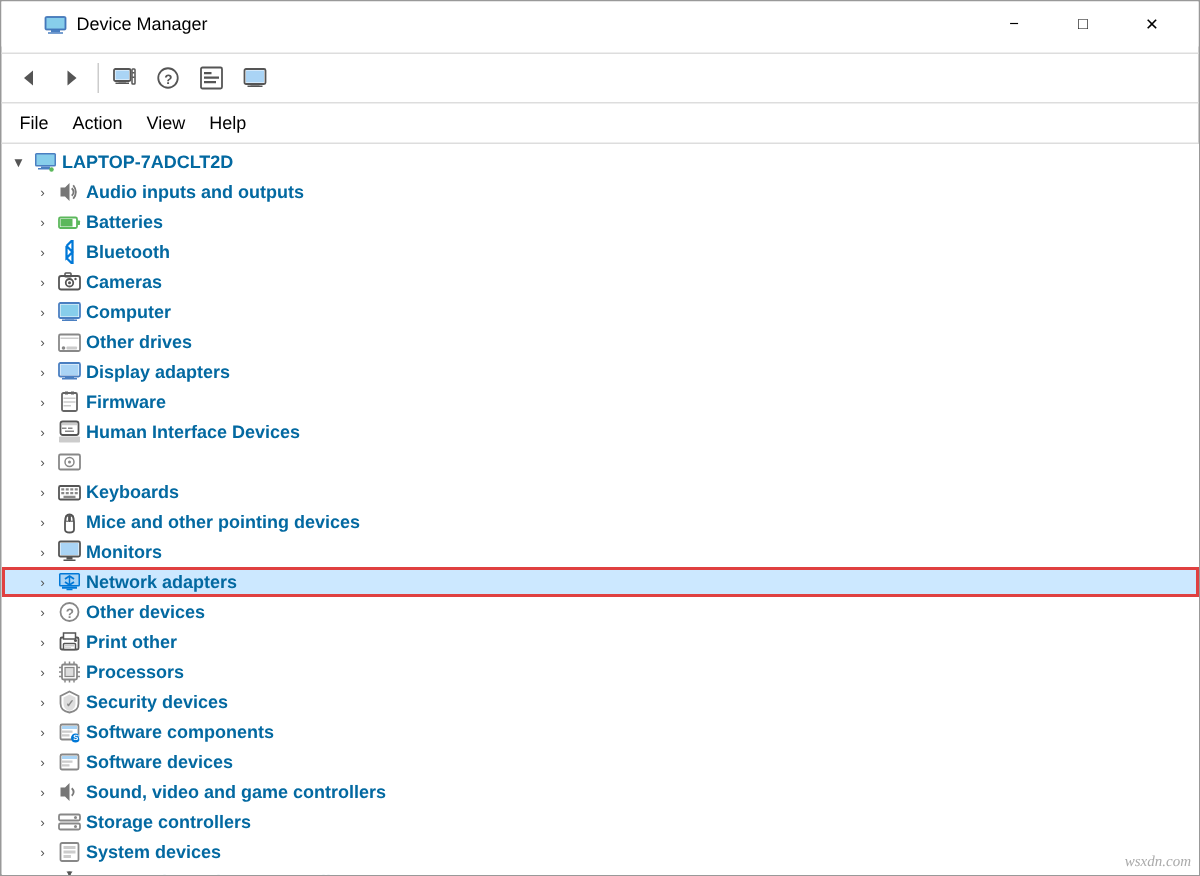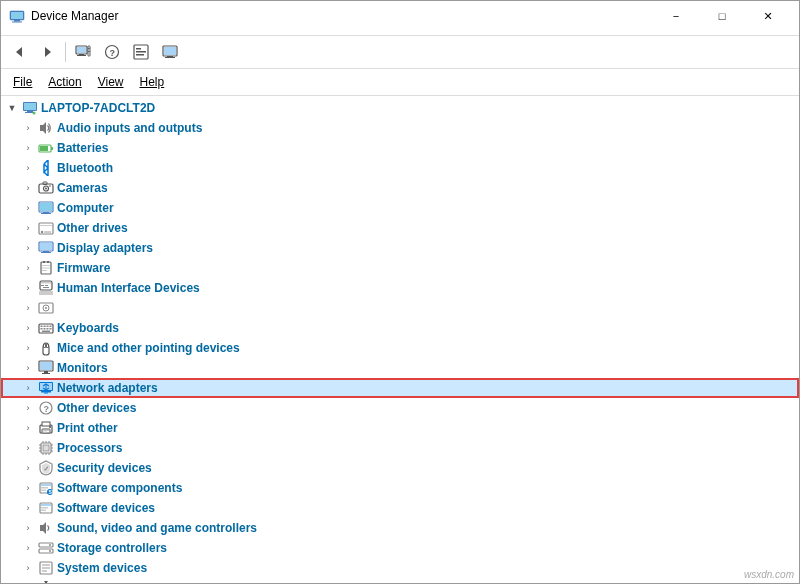--- a/index.html
+++ b/index.html
@@ -26,20 +26,21 @@
       align-items: center;
       padding: 0 8px;
       border-bottom: none;
       user-select: none;
     }
     .title-bar-left {
       display: flex;
       align-items: center;
       gap: 6px;
       flex: 1;
+      margin-left: 20px;
     }
     .title-icon {
       width: 16px;
       height: 16px;
     }
     .title-text {
       font-size: 12px;
       color: #000;
     }
     .title-bar-controls {
@@ -57,21 +58,20 @@
       color: #000;
       background: transparent;
       border: none;
     }
     .menu-bar {
       display: flex;
       align-items: center;
       padding: 2px 4px;
       border-bottom: 1px solid #ddd;
       gap: 0;
-      text-decoration: underline;
     }
     .menu-item {
       padding: 2px 8px;
       font-size: 12px;
       cursor: pointer;
       height: 22px;
       display: flex;
       align-items: center;
     }
     .toolbar {
@@ -146,20 +146,21 @@
       font-weight: bold;
     }
     
     .watermark {
       position: fixed;
       bottom: 4px;
       right: 6px;
       font-size: 10px;
       color: #aaa;
       font-style: italic;
+      font-family: Liberation Serif, serif;
     }
 
     
     .icon-computer { color: #4a7fc1; }
     .icon-bluetooth { color: #0078d7; }
     .icon-network { color: #0078d7; }
     .icon-battery { color: #5cb85c; }
   </style>
 </head>
 <body>

